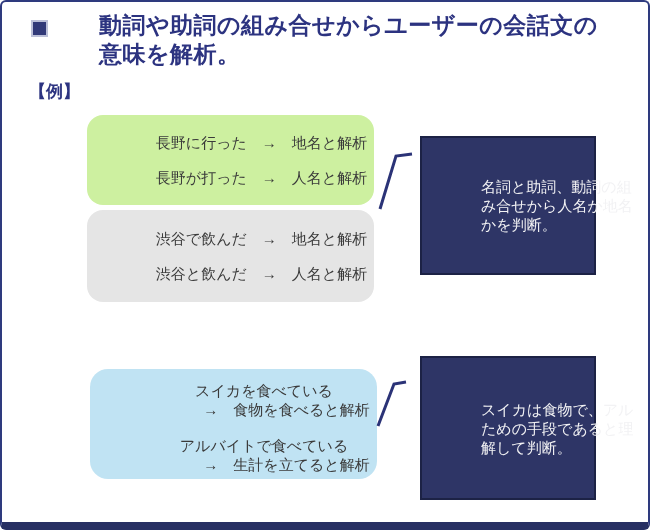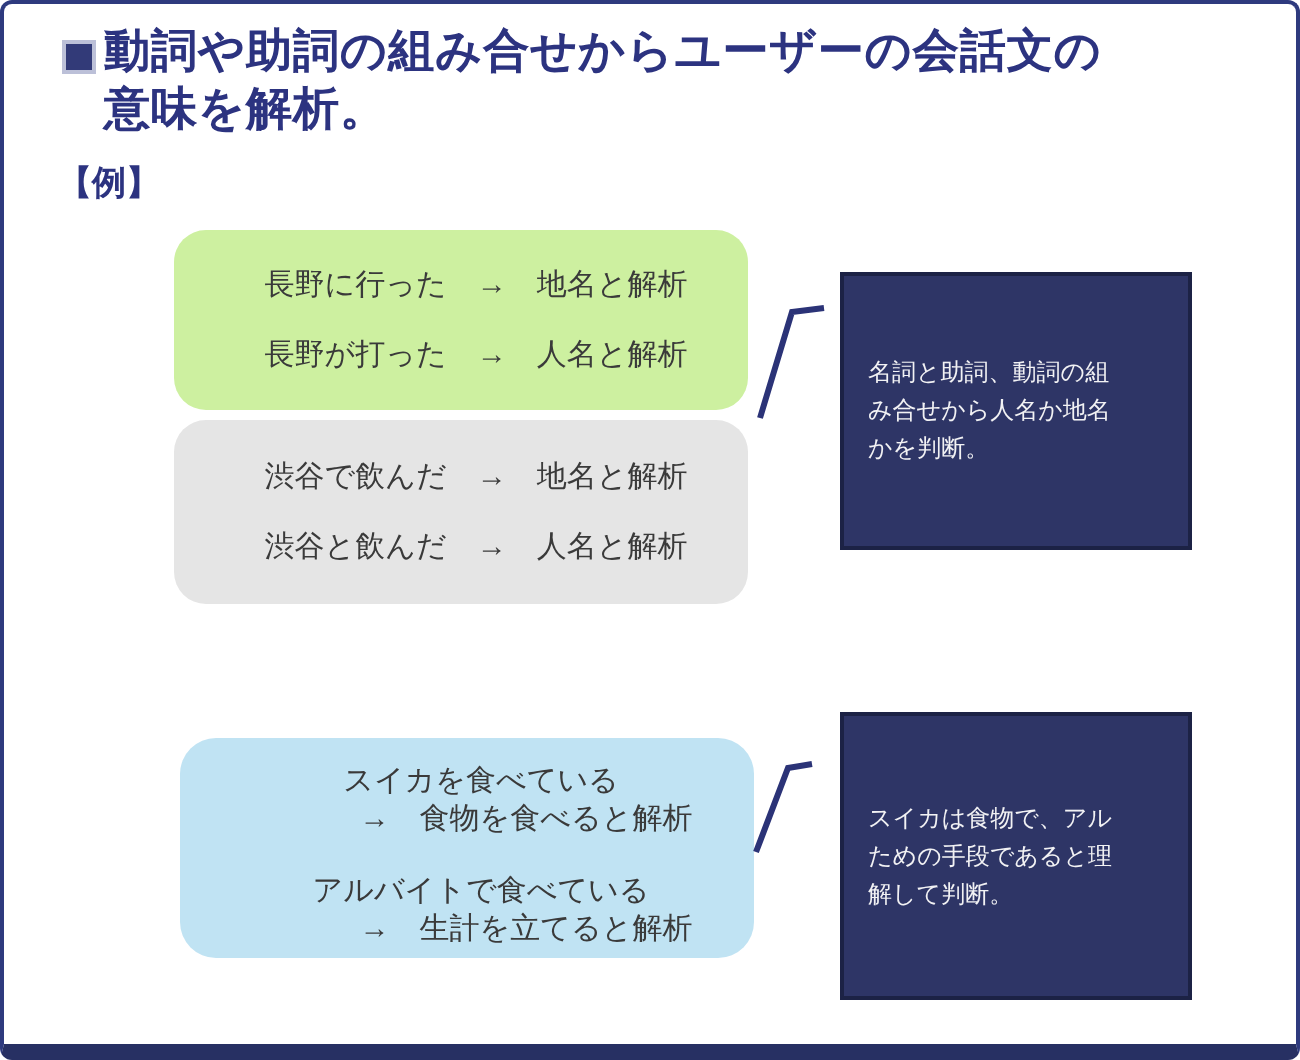--- a/index.html
+++ b/index.html
@@ -85,21 +85,21 @@
     margin-top: 17px;
   }
   .note-box {
     position: absolute;
     left: 418px;
     width: 176px;
     box-sizing: border-box;
     background: #2e3566;
     border: 2px solid #1c2245;
     color: #f2f2f4;
-    font-size: 12px;
+    font-size: 15px;
     line-height: 19px;
     display: flex;
     flex-direction: column;
     justify-content: center;
     padding: 0 8px 0 12px;
   }
   .note-top {
     top: 134px;
     height: 139px;
   }
@@ -111,21 +111,21 @@
     position: absolute;
   }
   .connector-top {
     left: 370px;
     top: 145px;
   }
   .connector-bottom {
     left: 368px;
     top: 373px;
   }
-  .line { white-space: pre; }
+  .line { white-space: pre; margin-left: 47px; }
 </style>
 </head>
 <body>
 
 <div class="frame">
 
   <div class="bullet-square"></div>
 
   <div class="title">
     <div class="line">動詞や助詞の組み合せからユーザーの会話文の</div>

